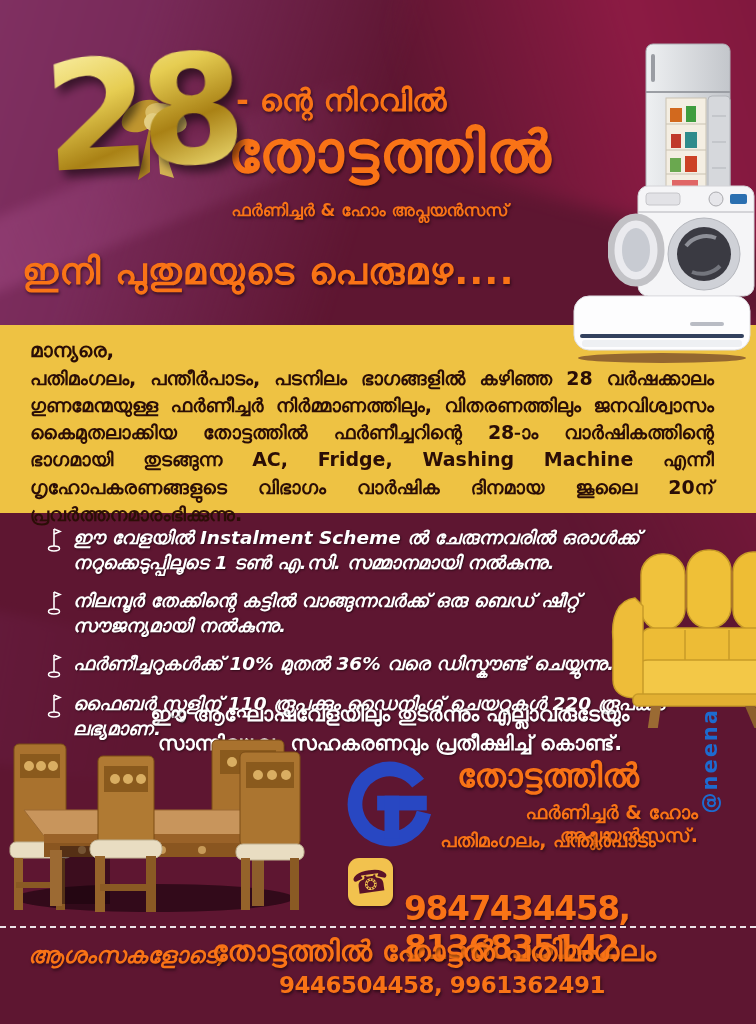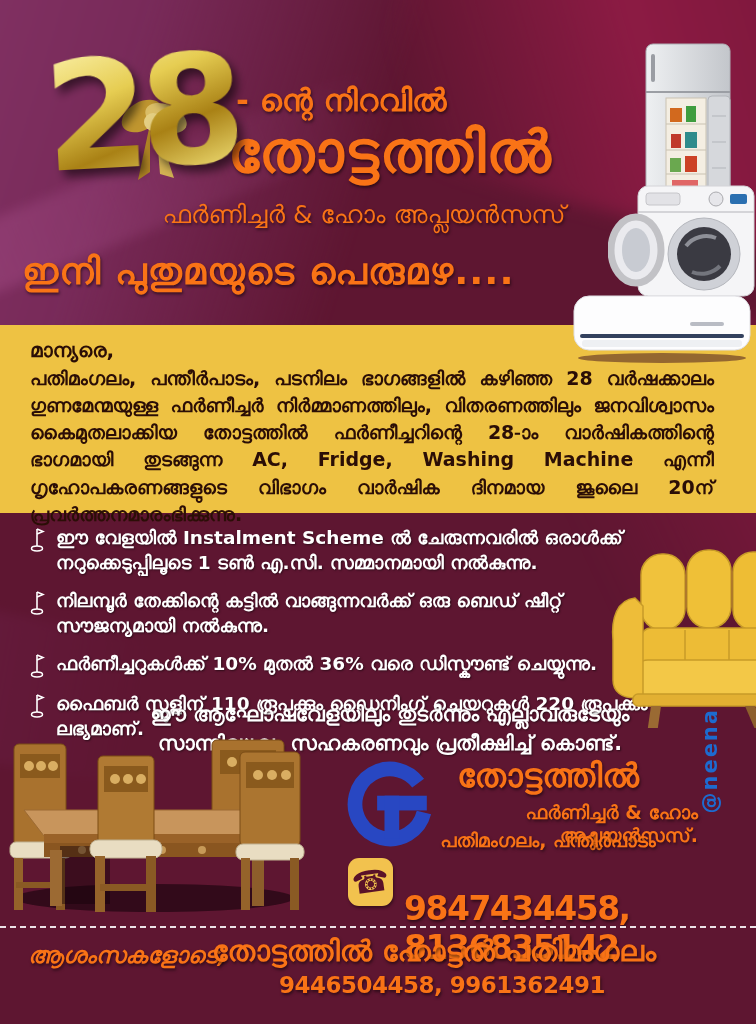--- a/index.html
+++ b/index.html
@@ -25,37 +25,37 @@
   
   .gold28{position:absolute;left:44px;top:38px;z-index:3;font-size:152px;line-height:1;
     font-weight:800;letter-spacing:-10px;transform:rotate(-3deg);
     background:linear-gradient(160deg,#f8ec9e 8%,#e6cd52 35%,#a98115 62%,#ecd96f 90%);
     -webkit-background-clip:text;background-clip:text;color:transparent;
     filter:drop-shadow(5px 7px 5px rgba(0,0,0,.55));}
   .bow{position:absolute;left:116px;top:88px;z-index:2;opacity:.9;}
 
   .suffix-line{left:236px;top:82px;font-size:31px;font-weight:bold;}
   .brand-top{left:228px;top:118px;font-size:58px;font-weight:bold;letter-spacing:1px;}
-  .brand-sub-top{left:134px;top:200px;width:460px;text-align:center;font-size:25px;font-weight:400;}
+  .brand-sub-top{left:140px;top:200px;width:460px;text-align:center;font-size:17px;font-weight:700;}
   .tagline{left:22px;top:250px;font-size:37px;font-weight:bold;letter-spacing:1px;}
 
   
   .letter{position:absolute;left:0;top:325px;width:756px;height:188px;background:#eec243;
     z-index:2;padding:13px 42px 0 30px;color:#2b0e06;}
   .letter .salutation{font-size:20px;font-weight:700;margin-bottom:3px;}
   .letter .body{font-size:19px;font-weight:600;line-height:1.43;text-align:justify;}
 
   
   .appliance{position:absolute;z-index:3;}
   .fridge{left:638px;top:42px;}
   .washer{left:608px;top:182px;}
   .ac{left:572px;top:290px;}
 
   
-  .offers{position:absolute;left:29px;top:526px;width:668px;z-index:2;}
+  .offers{position:absolute;left:46px;top:526px;width:668px;z-index:2;font-style:italic;}
   .offer-item{display:flex;align-items:flex-start;gap:11px;margin-bottom:13px;
     color:#fff;font-size:18.5px;font-weight:600;line-height:1.35;text-shadow:1px 1px 2px rgba(0,0,0,.5);}
   .offer-item .oi-text{max-width:612px;}
   .offer-icon{flex:0 0 16px;margin-top:1px;}
   .closing{position:absolute;left:110px;top:700px;width:560px;text-align:center;z-index:2;
     color:#fff;font-size:20.5px;font-weight:600;line-height:1.4;text-shadow:1px 1px 2px rgba(0,0,0,.5);}
 
   
   .sofa{position:absolute;right:-14px;top:548px;z-index:3;}
   .watermark{position:absolute;left:698px;top:708px;z-index:4;color:#1d6bd0;

